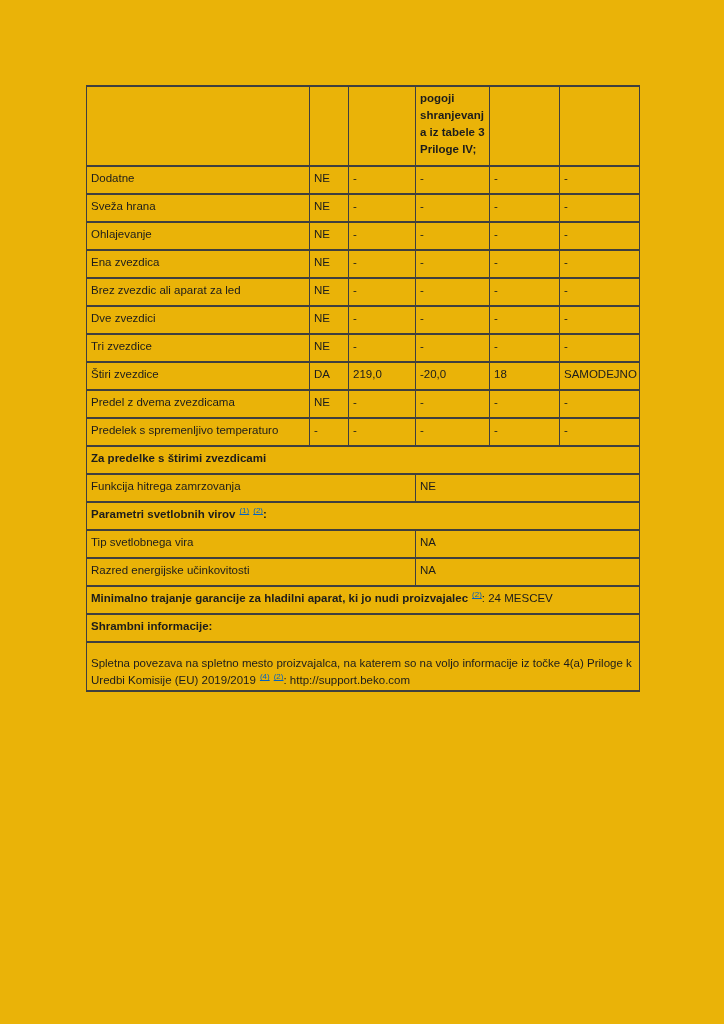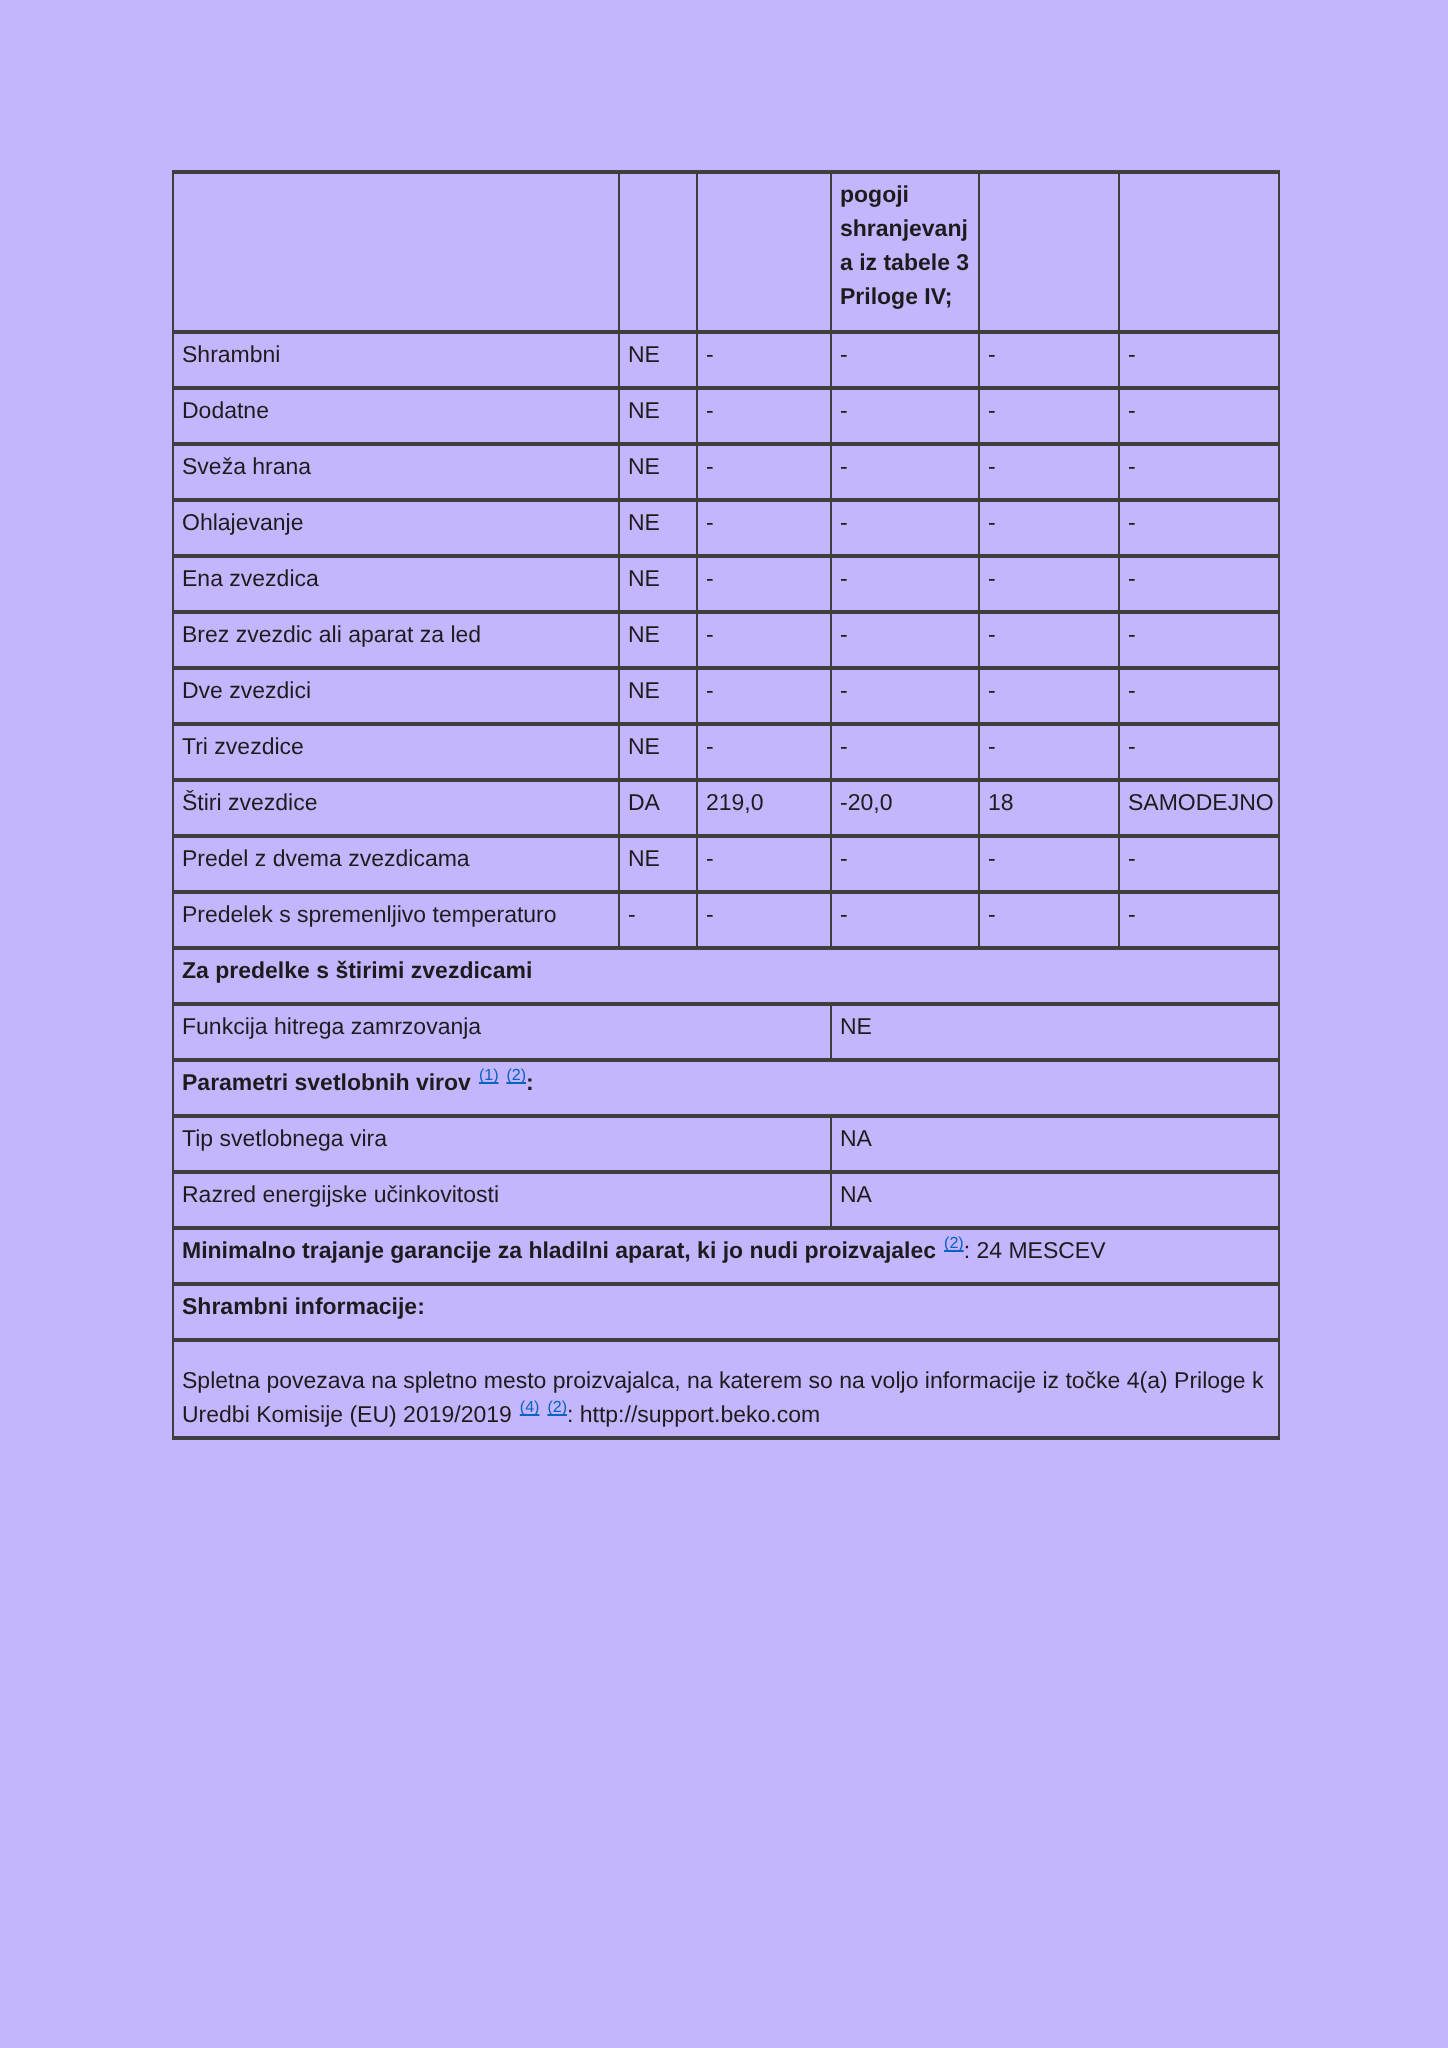--- a/index.html
+++ b/index.html
@@ -4,21 +4,21 @@
 <style>
   html, body {
     margin: 0;
     padding: 0;
     background: #ffffff;
   }
   .page {
     position: relative;
     width: 724px;
     height: 1024px;
-    background: #c4b5fd;
+    background: #eab308;
     font-family: "Liberation Sans", "DejaVu Sans", sans-serif;
     color: #1c1c1c;
   }
   table.fiche {
     position: absolute;
     left: 86px;
     top: 85px;
     width: 553px;
     border-collapse: collapse;
     table-layout: fixed;
@@ -66,28 +66,20 @@
     <tbody>
         <tr class="hdr">
       <td></td>
       <td></td>
       <td></td>
       <td class="b">pogoji shranjevanja iz tabele 3 Priloge IV;</td>
       <td></td>
       <td></td>
     </tr>
 
-    <tr class="r">
-      <td>Shrambni</td>
-      <td>NE</td>
-      <td>-</td>
-      <td>-</td>
-      <td>-</td>
-      <td>-</td>
-    </tr>
     <tr class="r">
       <td>Dodatne</td>
       <td>NE</td>
       <td>-</td>
       <td>-</td>
       <td>-</td>
       <td>-</td>
     </tr>
     <tr class="r">
       <td>Sveža hrana</td>

